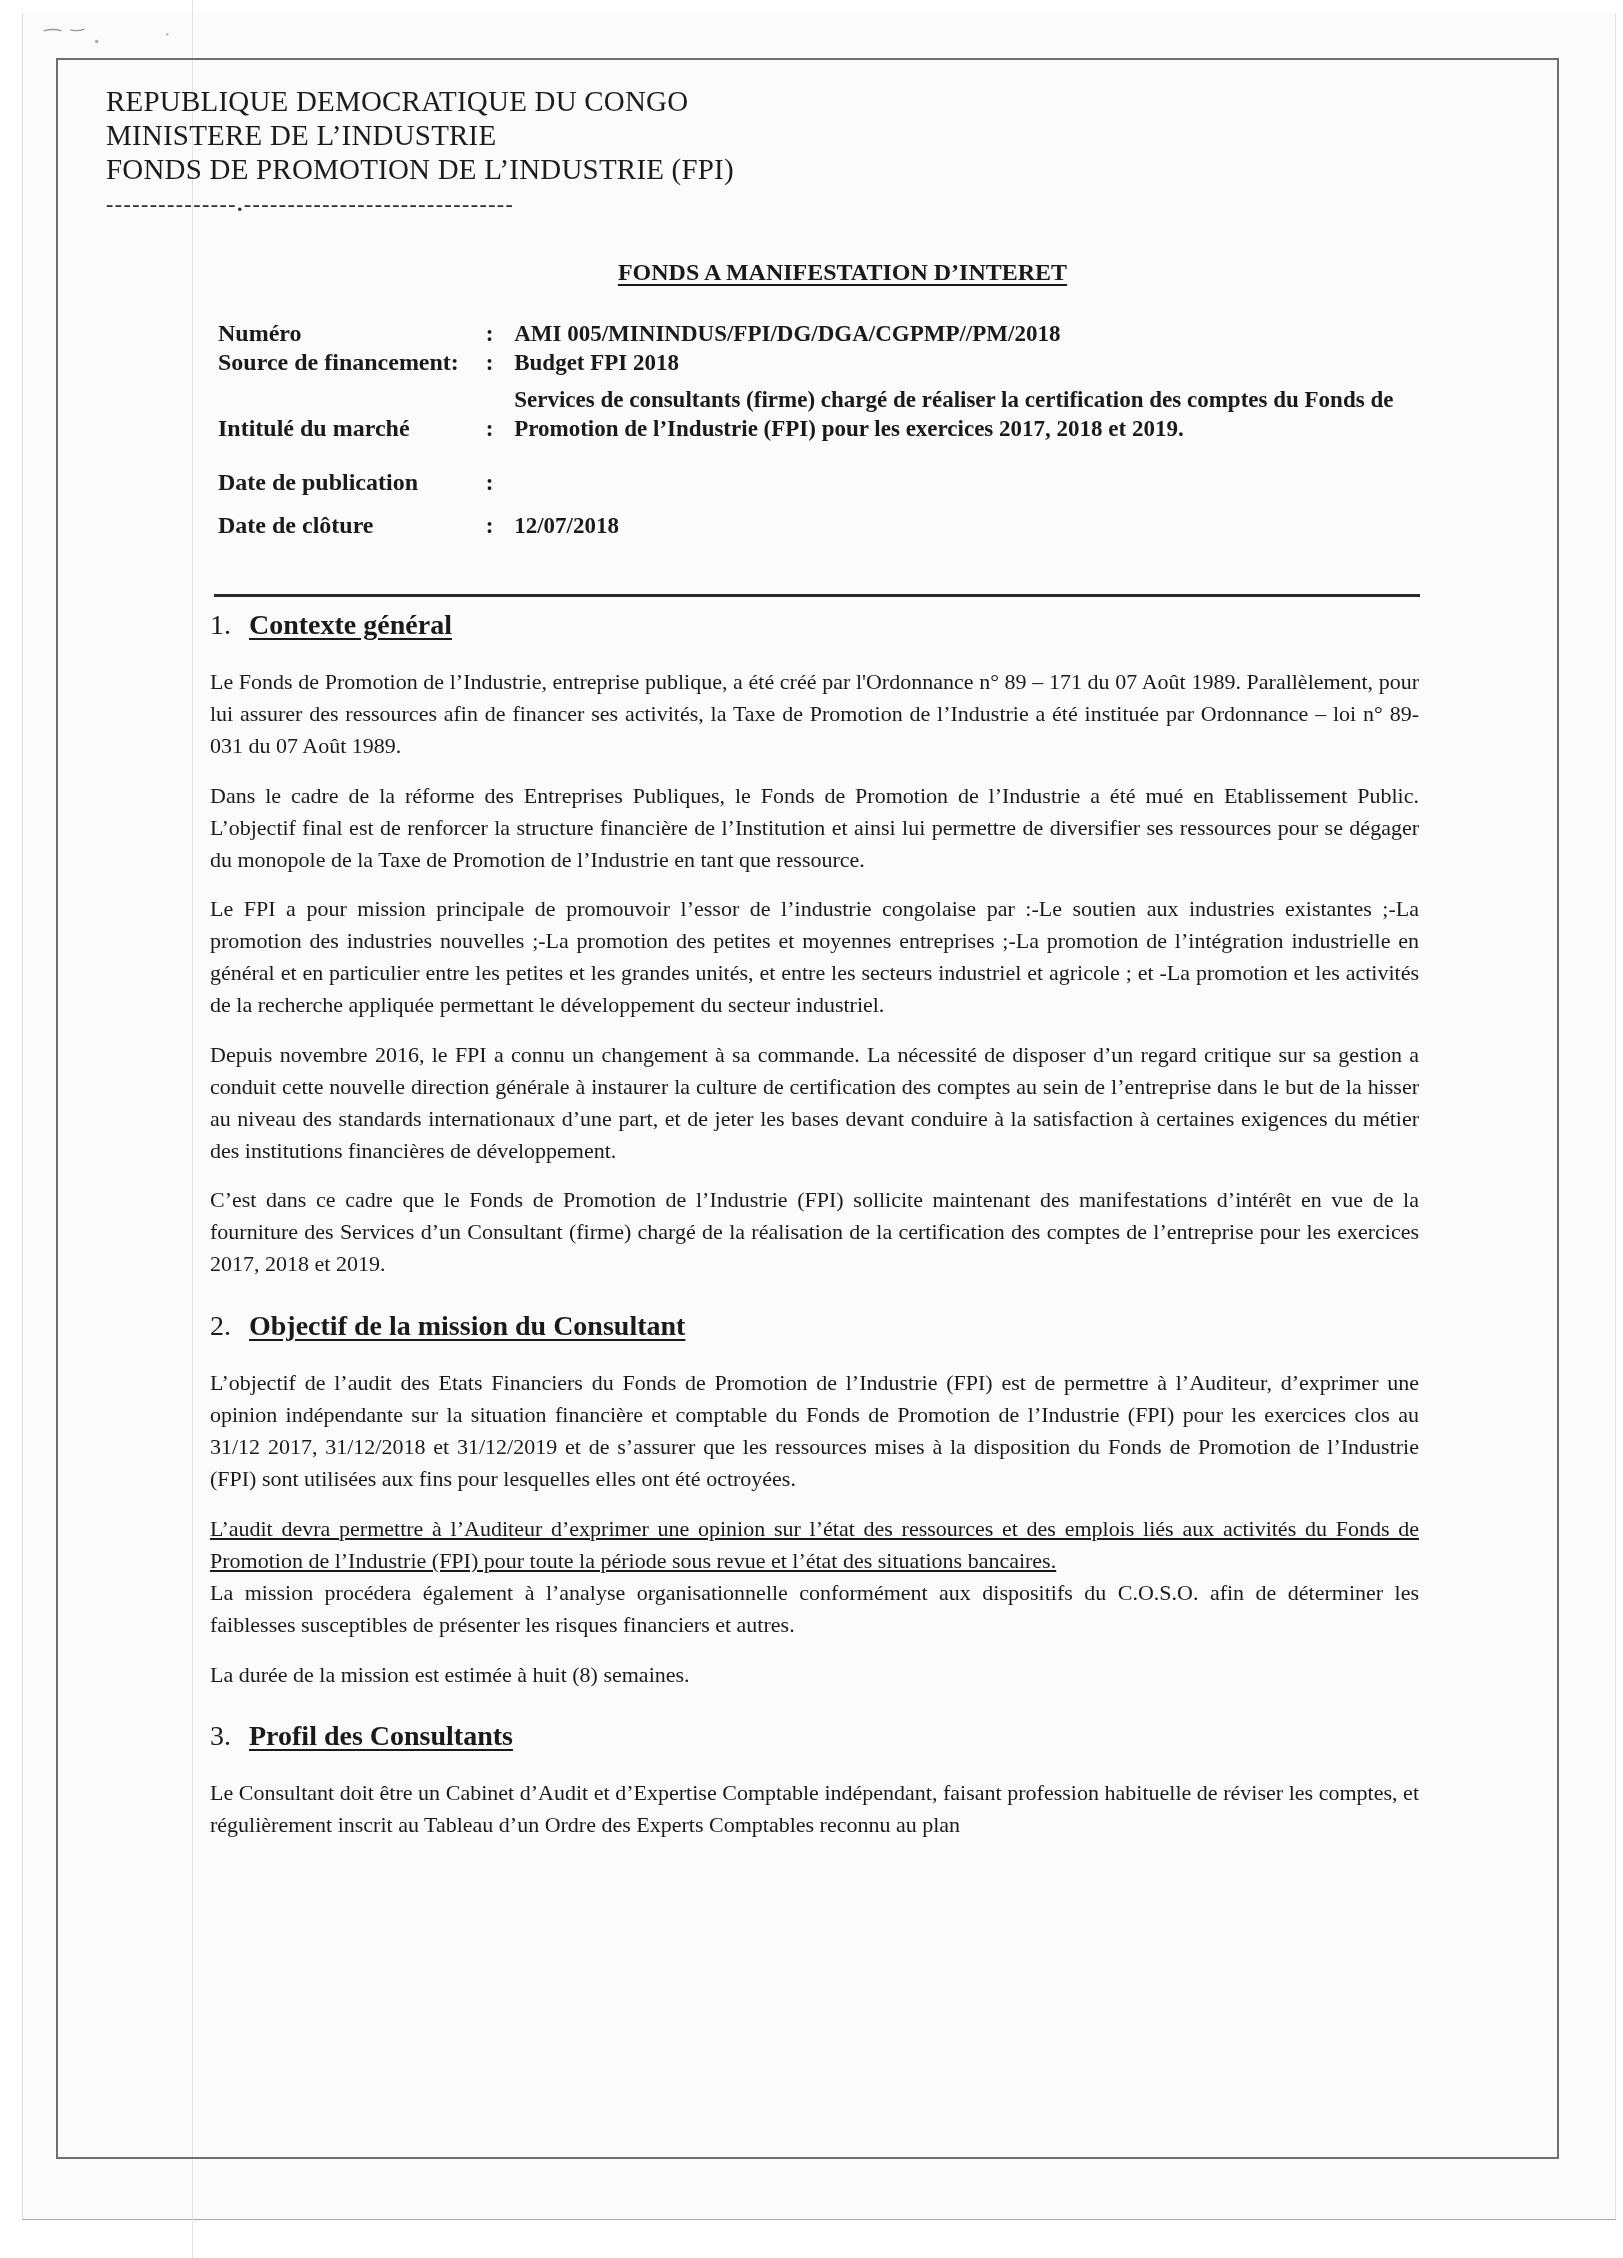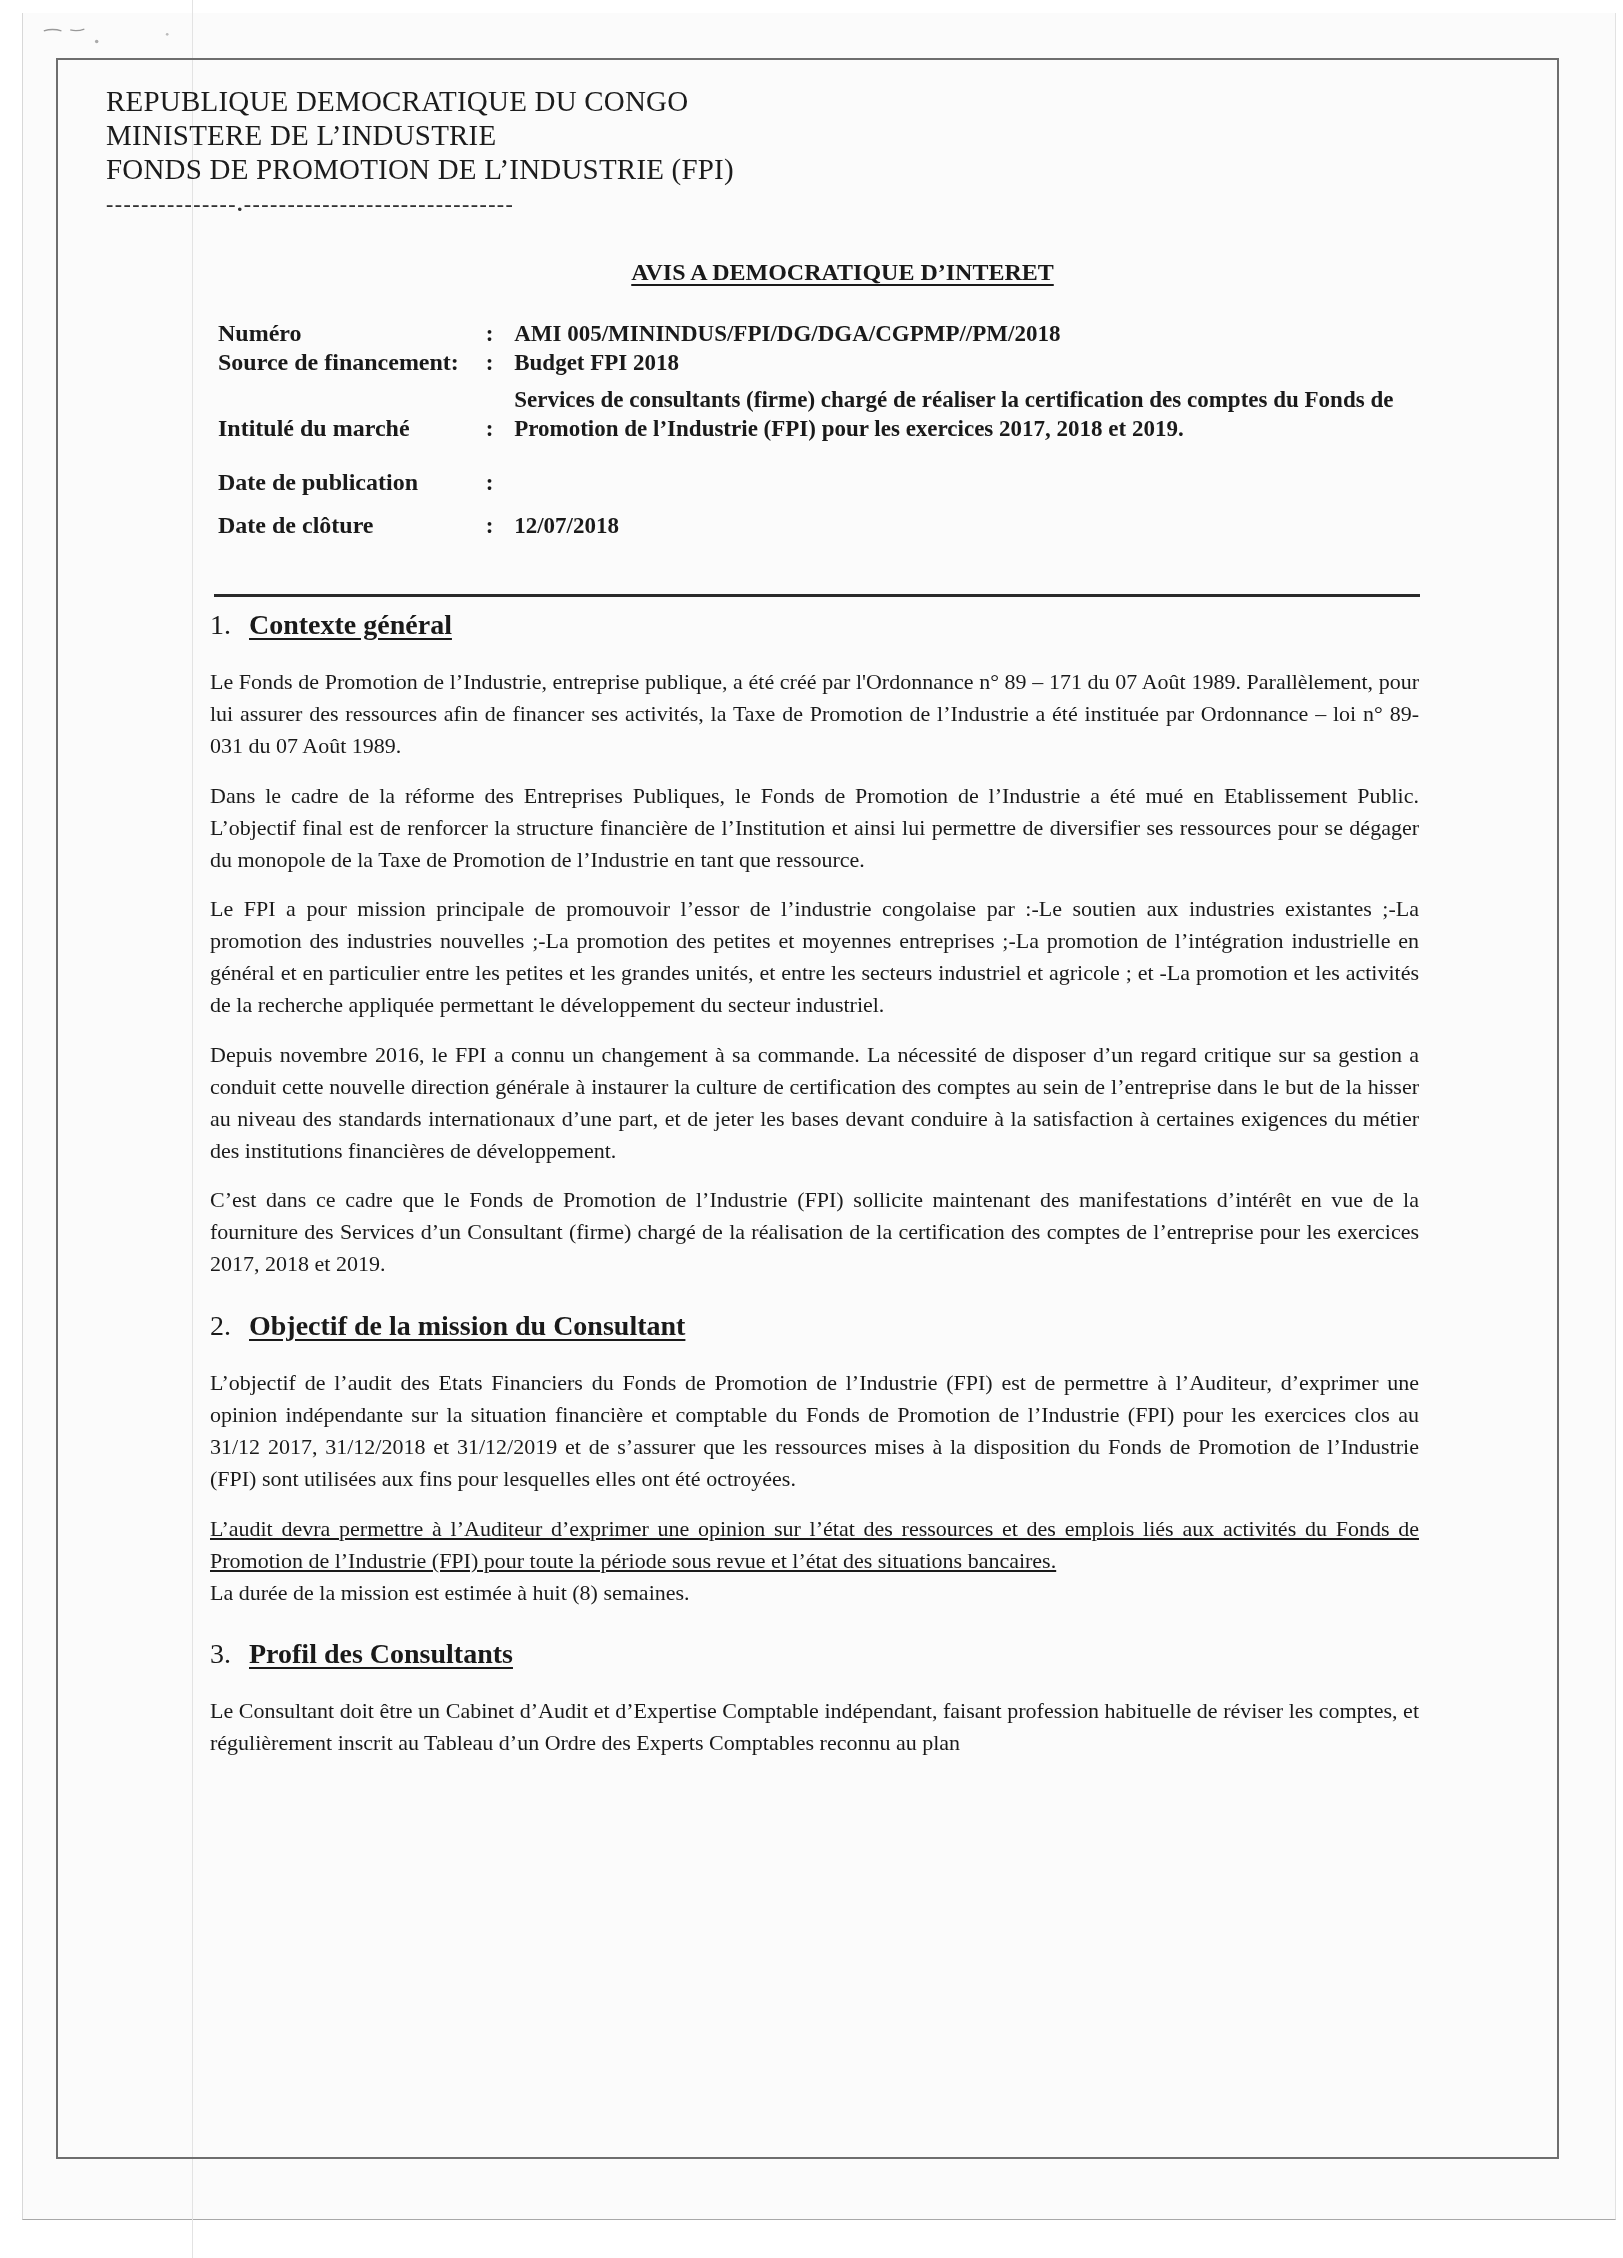--- a/index.html
+++ b/index.html
@@ -55,21 +55,21 @@
 </svg>
 <div class="frame"></div>
 
 <div class="header">
   <div class="line">REPUBLIQUE DEMOCRATIQUE DU CONGO</div>
   <div class="line">MINISTERE DE L’INDUSTRIE</div>
   <div class="line">FONDS DE PROMOTION DE L’INDUSTRIE (FPI)</div>
   <div class="dashes">---------------.-------------------------------</div>
 </div>
 
-<div class="title">AVIS A DEMOCRATIQUE D’INTERET</div>
+<div class="title">FONDS A MANIFESTATION D’INTERET</div>
 
 <div class="meta">
   <div class="row">
     <span class="lbl">Numéro</span>
     <span class="sep">:</span>
     <span class="val">AMI 005/MININDUS/FPI/DG/DGA/CGPMP//PM/2018</span>
   </div>
   <div class="row">
     <span class="lbl">Source de financement:</span>
     <span class="sep">:</span>
@@ -107,20 +107,21 @@
     <p>Depuis novembre 2016, le FPI a connu un changement à sa commande. La nécessité de  disposer d’un regard critique sur sa gestion a conduit cette nouvelle direction générale à instaurer la culture  de certification des comptes au sein de l’entreprise dans le but de la hisser au niveau des standards internationaux d’une part, et de jeter les bases devant conduire à la satisfaction à certaines exigences du métier des institutions financières de développement.</p>
     <p>C’est dans ce cadre que le Fonds de Promotion de l’Industrie (FPI)  sollicite maintenant des manifestations d’intérêt en vue de la fourniture des Services d’un Consultant (firme) chargé de la réalisation de la certification des comptes de l’entreprise pour les exercices 2017, 2018 et 2019.</p>
   </section>
 
   <section class="sec2">
     <h2>
       <span class="num">2.</span><span class="ttl">Objectif de la mission du Consultant</span>
     </h2>
     <p>L’objectif de l’audit des Etats Financiers du Fonds de Promotion de  l’Industrie (FPI) est de permettre à l’Auditeur, d’exprimer une opinion indépendante sur la situation financière et comptable du Fonds de Promotion de  l’Industrie (FPI) pour les exercices clos au 31/12 2017, 31/12/2018 et 31/12/2019 et de s’assurer que les ressources mises à la disposition du Fonds de Promotion de  l’Industrie (FPI) sont utilisées aux fins pour lesquelles elles ont été octroyées.</p>
     <p class="tight">L’audit devra permettre à l’Auditeur d’exprimer une opinion sur l’état des ressources et des emplois liés aux activités du Fonds de Promotion de  l’Industrie (FPI) pour toute la période sous revue et l’état des situations bancaires.</p>
+    <p>La mission procédera également à l’analyse organisationnelle conformément aux dispositifs du C.O.S.O. afin de déterminer les faiblesses susceptibles de présenter les risques financiers et autres.</p>
     <p>La durée de la mission est estimée à huit (8) semaines.</p>
   </section>
 
   <section class="sec3">
     <h2>
       <span class="num">3.</span><span class="ttl">Profil des Consultants</span>
     </h2>
     <p>Le Consultant doit être un Cabinet d’Audit et d’Expertise Comptable indépendant, faisant profession habituelle de réviser les comptes, et régulièrement inscrit au Tableau d’un Ordre des Experts Comptables reconnu au plan</p>
   </section>
 </div>

